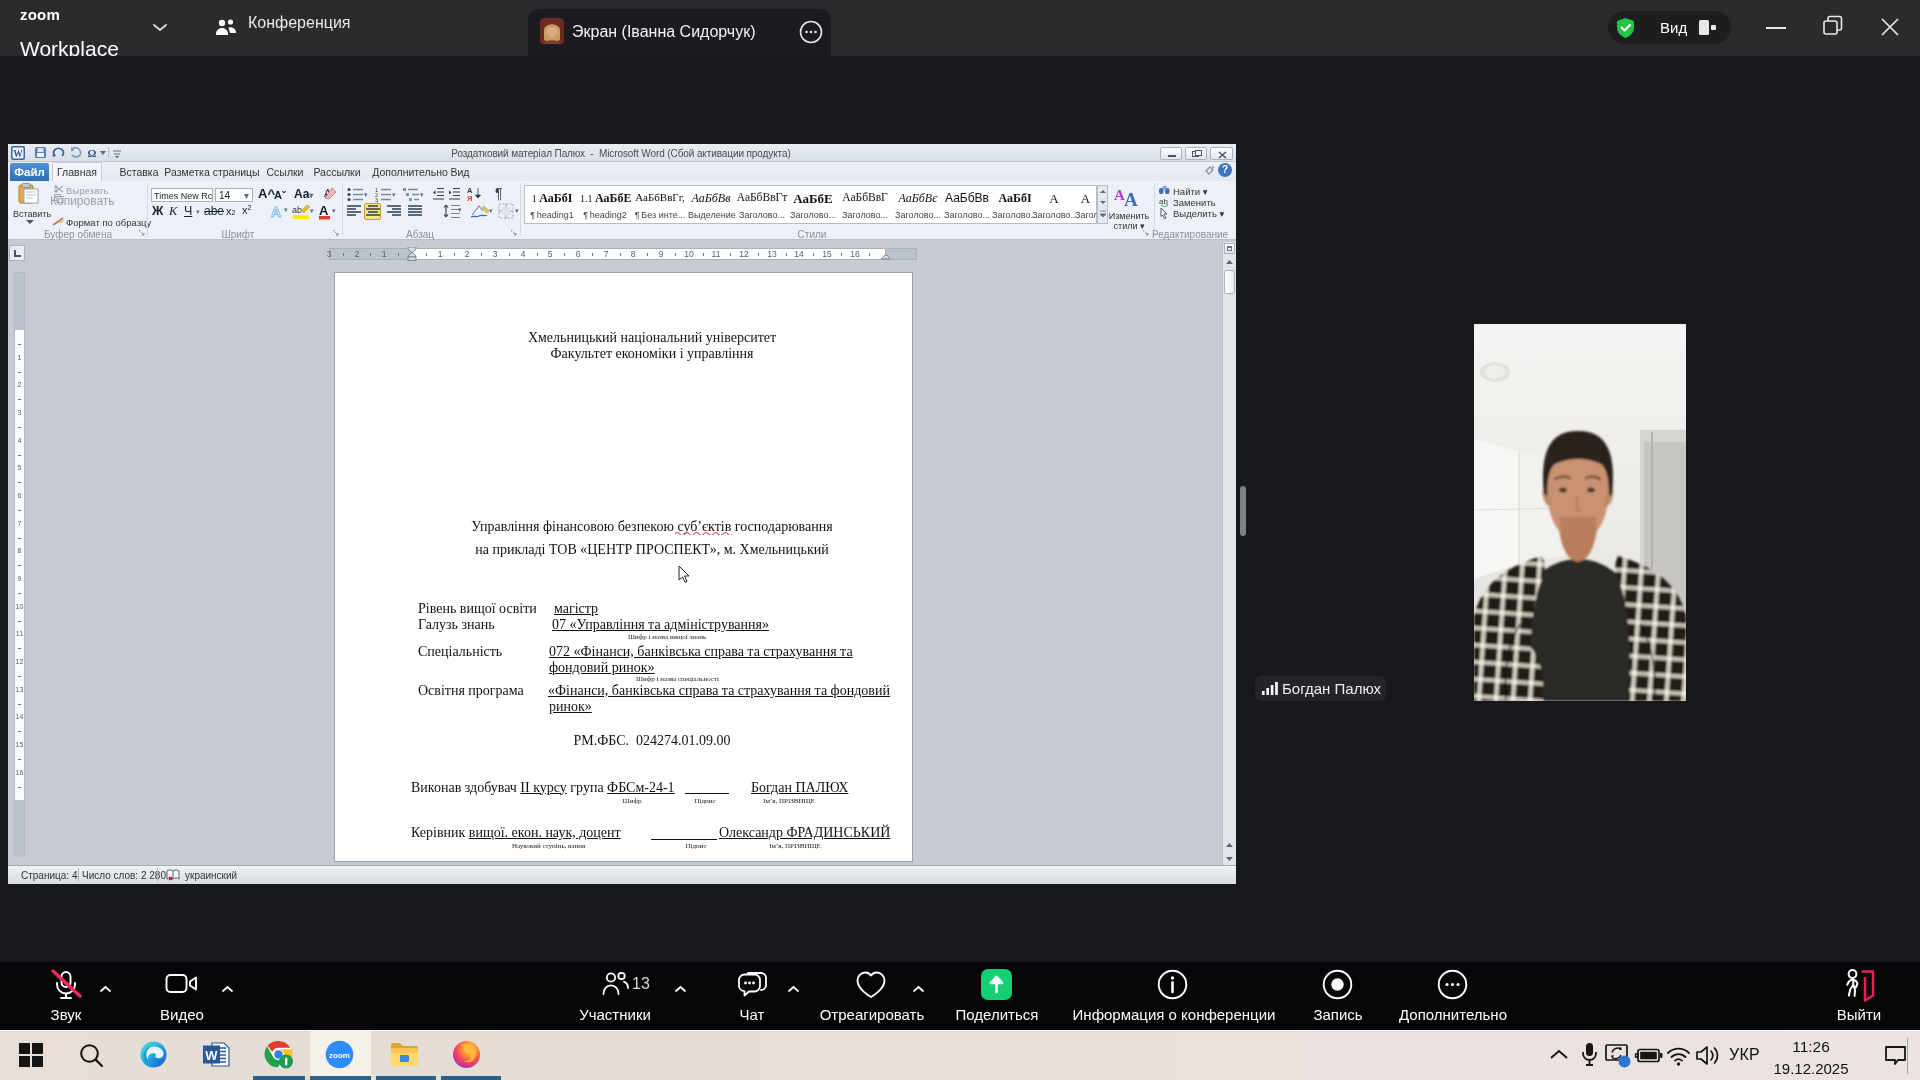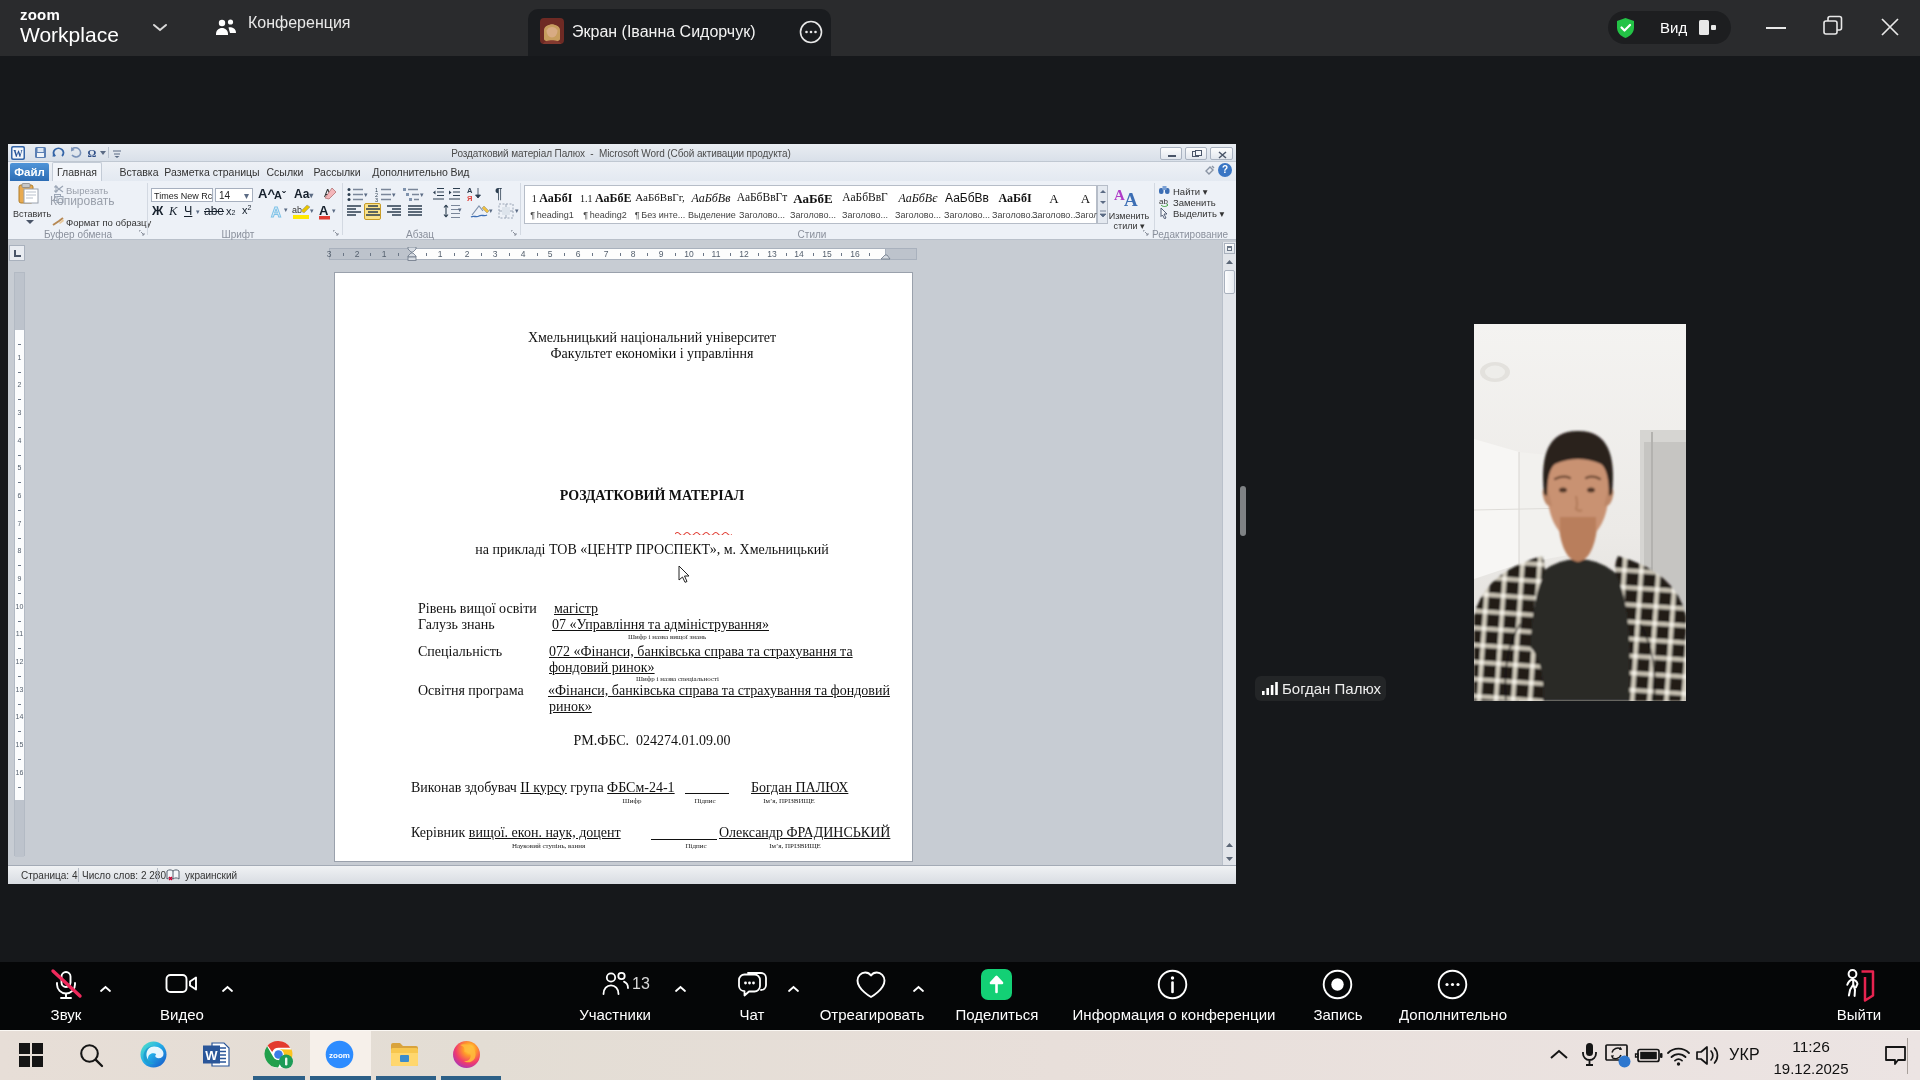--- a/index.html
+++ b/index.html
@@ -2,21 +2,21 @@
 <html><head><meta charset="utf-8">
 <style>
 *{margin:0;padding:0;box-sizing:border-box;}
 html,body{width:1920px;height:1080px;overflow:hidden;background:#16181b;font-family:"Liberation Sans",sans-serif;}
 #root{position:absolute;left:0;top:0;width:1920px;height:1080px;}
 .abs{position:absolute;}
 
 #topbar{position:absolute;left:0;top:0;width:1920px;height:56px;background:#2a2b2d;}
 #ztitle{position:absolute;left:20px;top:7px;color:#fff;line-height:1;}
 #ztitle .z1{font-size:15px;font-weight:bold;letter-spacing:.2px;}
-#ztitle .z2{font-size:21px;margin-top:2px;text-align:center;}
+#ztitle .z2{font-size:21px;margin-top:16px;text-align:center;}
 #tab1{position:absolute;left:214px;top:14px;color:#e8e8e8;font-size:16px;}
 #activetab{position:absolute;left:528px;top:9px;width:303px;height:47px;background:#1a1c1f;border-radius:10px 10px 0 0;color:#fff;}
 #activetab .ttl{position:absolute;left:44px;top:14px;font-size:16px;color:#f2f2f2;}
 #vidpill{position:absolute;left:1608px;top:11px;width:123px;height:33px;background:#1d1e20;border-radius:17px;}
 #vidpill .vtxt{position:absolute;left:52px;top:8px;color:#fff;font-size:15px;}
 .wctl{position:absolute;top:0;width:46px;height:56px;color:#e8e8e8;}
 
 #content{position:absolute;left:0;top:56px;width:1920px;height:906px;background:#16181b;}
 
 #word{position:absolute;left:8px;top:88px;width:1228px;height:740px;background:#c7ccd3;font-family:"Liberation Sans",sans-serif;}
@@ -460,21 +460,21 @@
           <div class="abs" style="left:3px;top:375px;width:3px;height:1px;background:#6b7686"></div>
           <div class="abs" style="left:3px;top:403px;width:3px;height:1px;background:#6b7686"></div>
           <div class="abs" style="left:3px;top:431px;width:3px;height:1px;background:#6b7686"></div>
           <div class="abs" style="left:3px;top:458px;width:3px;height:1px;background:#6b7686"></div>
           <div class="abs" style="left:3px;top:486px;width:3px;height:1px;background:#6b7686"></div>
           <div class="abs" style="left:3px;top:514px;width:3px;height:1px;background:#6b7686"></div>
       </div>
       <div id="wpage">
         <div class="docline" style="top:57px">Хмельницький національний університет</div>
         <div class="docline" style="top:72.5px">Факультет економіки і управління</div>
-        <div class="docline" style="top:215px;font-weight:bold">РОЗДАТКОВИЙ МАТЕРІАЛ</div>
+        <div class="docline" style="top:246px">Управління фінансовою безпекою суб’єктів господарювання</div>
         <svg class="abs" style="left:340px;top:257.5px" width="57" height="4" viewBox="0 0 57 4">
             <path d="M0 3q2.4-3 4.8 0t4.8 0 4.8 0 4.8 0 4.8 0 4.8 0 4.8 0 4.8 0 4.8 0 4.8 0 4.8 0 4.7 0" fill="none" stroke="#e03c32" stroke-width="1.1"></path>
           </svg>
         <div class="docline" style="top:269px">на прикладі ТОВ «ЦЕНТР ПРОСПЕКТ», м. Хмельницький</div>
         <div class="dt" style="left:83px;top:328px">Рівень вищої освіти</div>
         <div class="dt un" style="left:219px;top:328px">магістр</div>
         <div class="dt" style="left:83px;top:344px">Галузь знань</div>
         <div class="dt un" style="left:217px;top:344px">07 «Управління та адміністрування»</div>
         <div class="dts" style="left:288px;top:359.5px;width:88px;text-align:center">Шифр і назва вищої знань</div>
         <div class="dt" style="left:83px;top:371px">Спеціальність</div>

